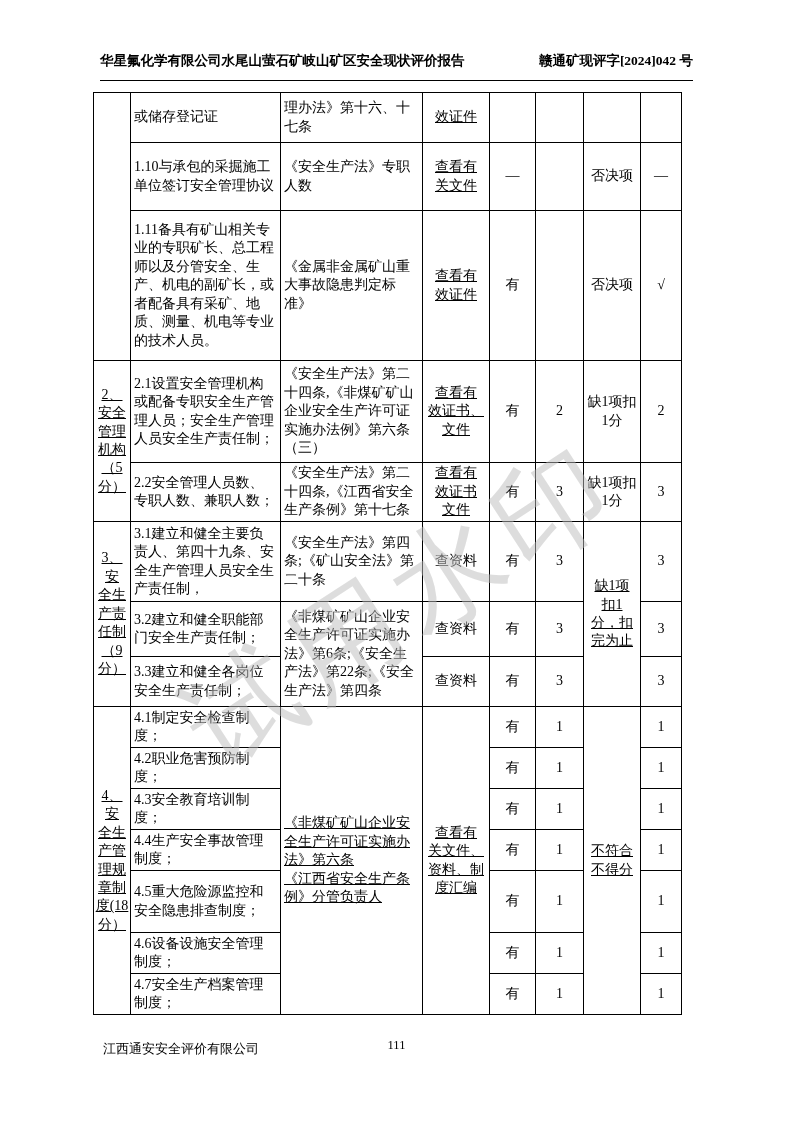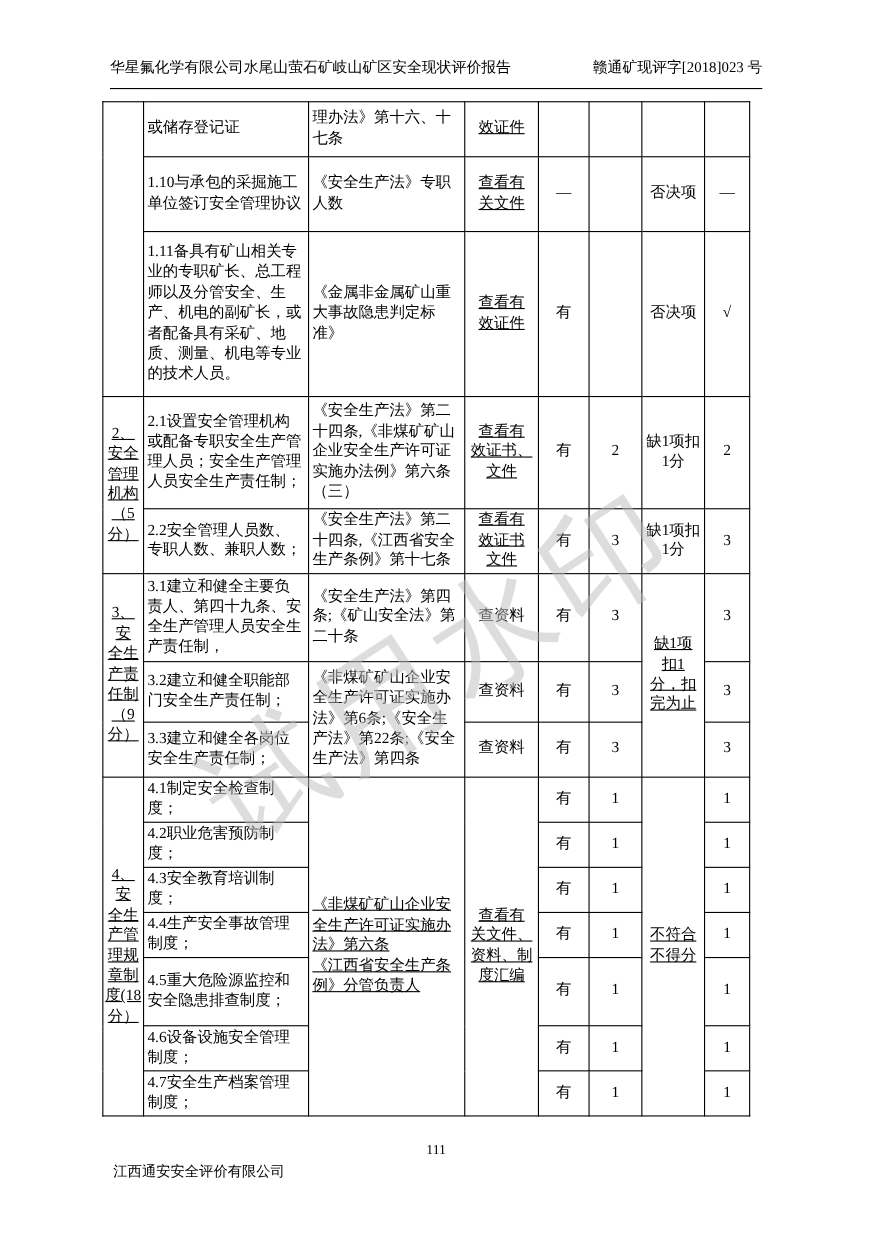--- a/index.html
+++ b/index.html
@@ -14,20 +14,21 @@
   }
   .header {
     position:absolute;
     left:100px; right:100px; top:52px;
     display:flex;
     justify-content:space-between;
     align-items:flex-end;
     font-size:13.5px;
     border-bottom:1.5px solid #000;
     padding-bottom:10px;
+    font-weight:bold;
   }
   .eval-table {
     position:absolute;
     left:93px; top:92px;
     width:588px;
     border-collapse:collapse;
     table-layout:fixed;
     font-size:14px;
   }
   .eval-table td {
@@ -38,21 +39,20 @@
     line-height:1.32;
     overflow:hidden;
   }
   .eval-table td.left { text-align:left; }
   .eval-table td.pre  { white-space:pre-line;text-decoration:underline; }
   .eval-table td.cat  { padding:1px 1px; }
   .footer-company {
     position:absolute;
     left:103px; top:1040px;
     font-size:13px;
-    margin-top:16px;
   }
   .page-number {
     position:absolute;
     left:0; right:0; top:1038px;
     text-align:center;
     font-size:12.5px;
   }
   .watermark {
     position:absolute;
     left:150px; top:505px;
@@ -68,21 +68,21 @@
     white-space:nowrap;
   }
 </style>
 </head>
 <body>
 
 <div class="page">
 
   <div class="header">
     <span>华星氟化学有限公司水尾山萤石矿岐山矿区安全现状评价报告</span>
-    <span>赣通矿现评字[2018]023 号</span>
+    <span>赣通矿现评字[2024]042 号</span>
   </div>
 
   <div class="watermark">试用水印</div>
 
   <table class="eval-table">
     <colgroup>
       <col style="width:37px">
         <col style="width:150px">
         <col style="width:142px">
         <col style="width:67px">

